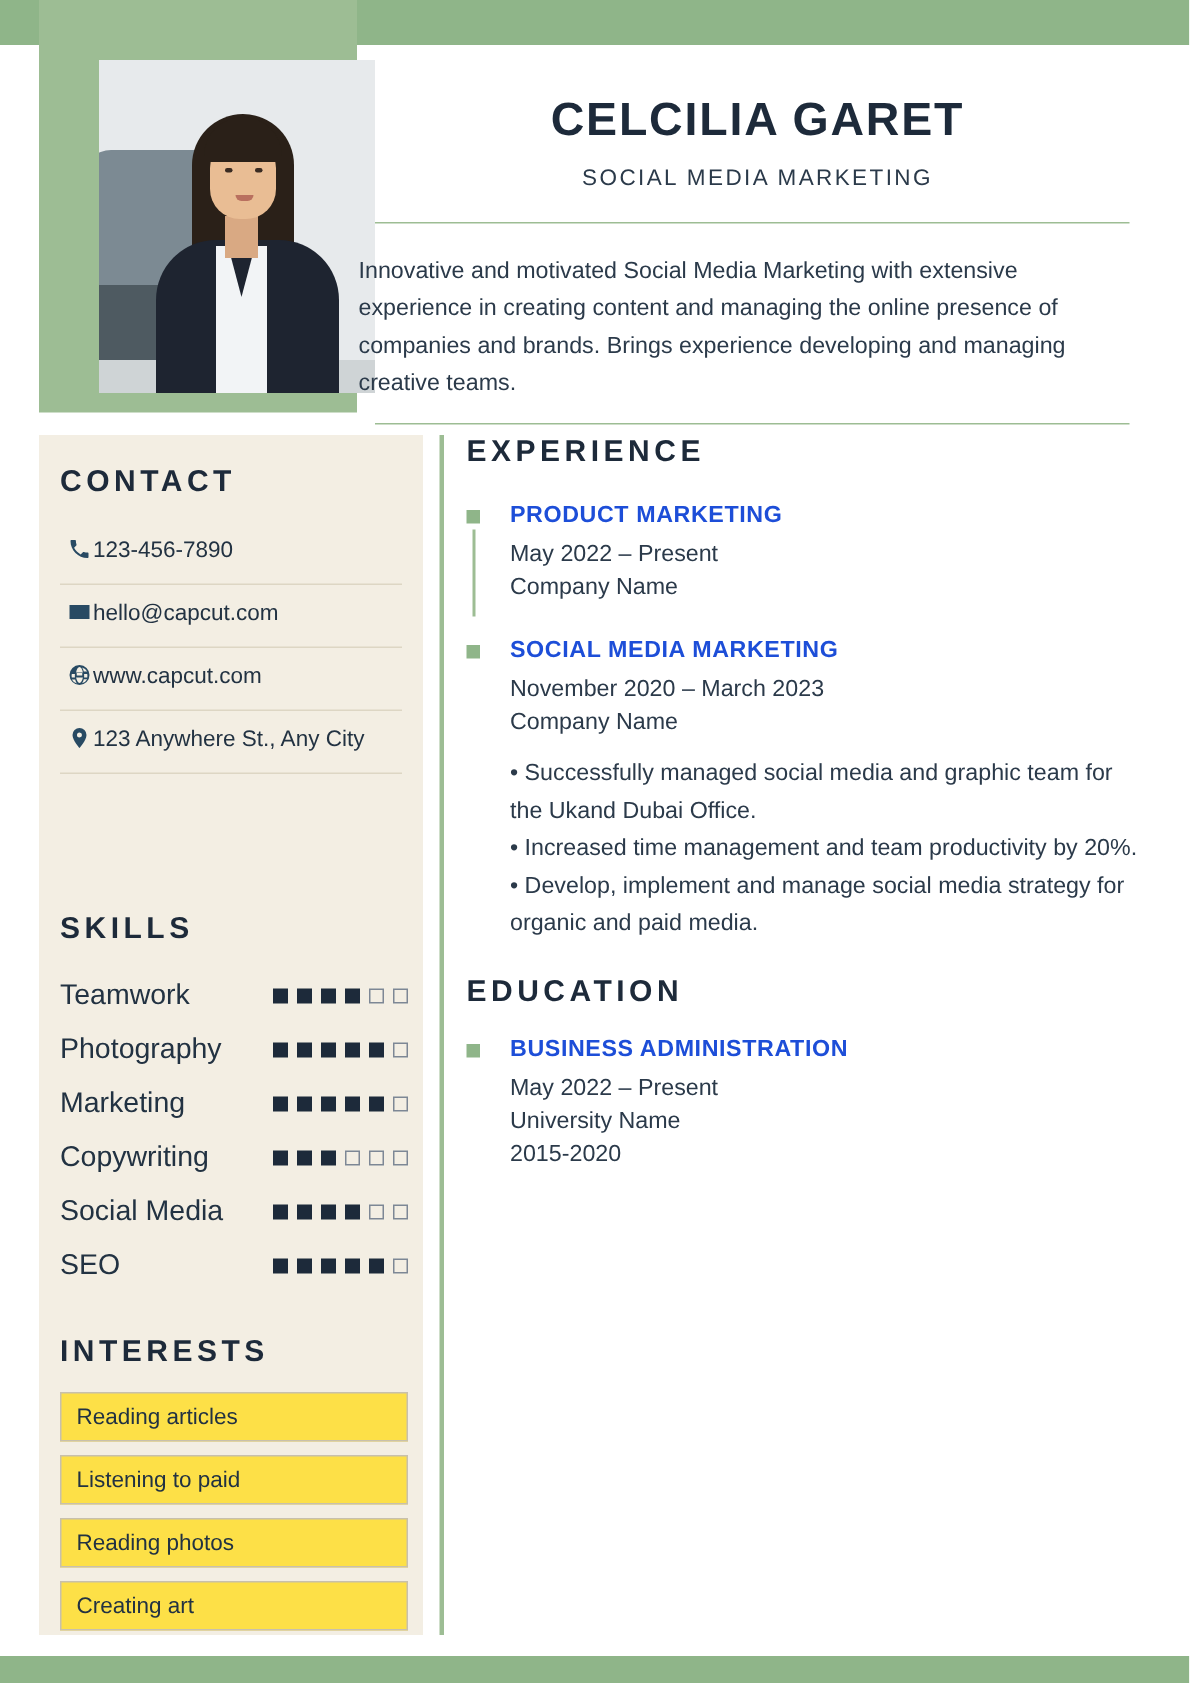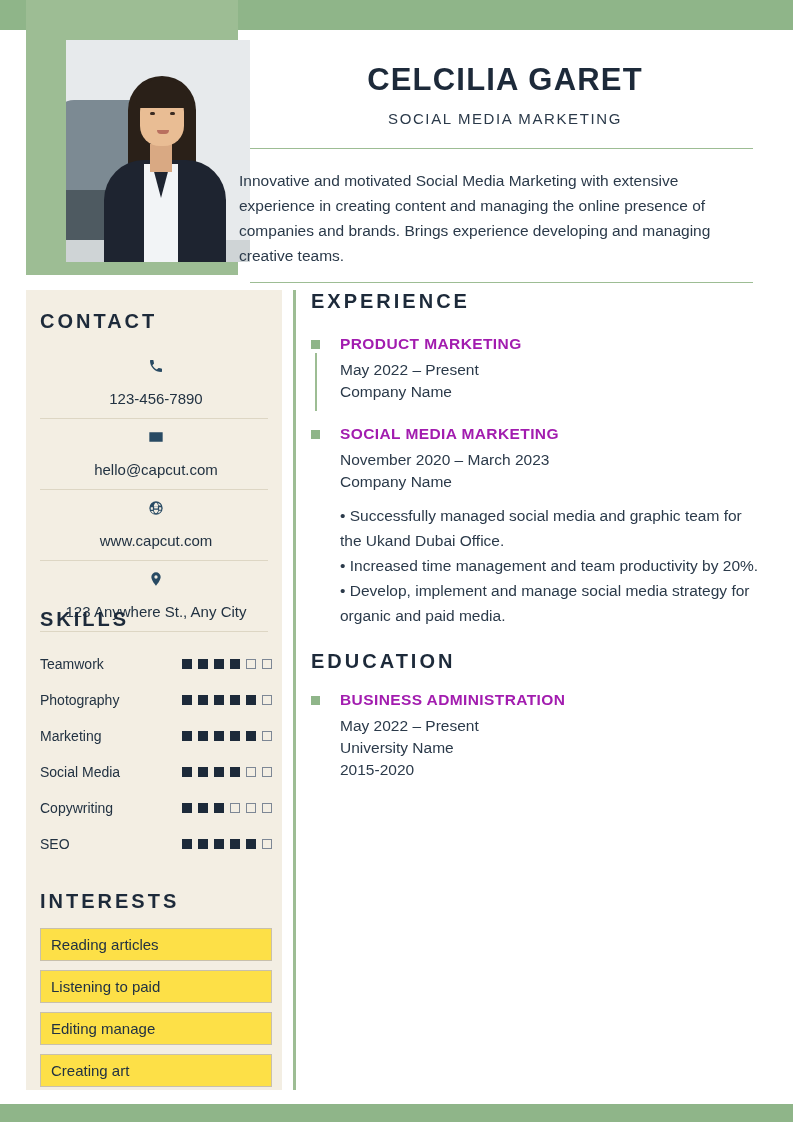--- a/index.html
+++ b/index.html
@@ -135,35 +135,34 @@
     width: 256px; height: 800px;
     background: #f3eee3;
   }
   .sec-title {
     font-size: 20px; font-weight: 700; letter-spacing: 3px; color: #1d2a3a;
   }
   .contact-title { position:absolute; top: 20px; left: 14px; }
   .contact-list { position: absolute; top: 58px; left: 14px; width: 228px; }
   .c-row {
     position: relative;
-    display: flex; align-items: center; gap: 14px;
+    display: flex; align-items: flex-start; gap: 0;
     padding: 9px 0 9px 4px;
     border-bottom: 1px solid #ddd6c4;
     min-height: 42px;
-    flex-direction: column;
   }
   .c-row:last-child { border-bottom: 1px solid #ddd6c4; }
   .c-ico { width: 18px; height: 18px; flex: 0 0 18px; color:#2b4a63; display:flex; align-items:center; justify-content:center;}
   .c-ico svg { width: 16px; height: 16px; fill: #284a63; }
   .c-text { font-size: 15px; color: #223242; line-height: 20px; }
 
   .skills-title { position: absolute; top: 318px; left: 14px; }
   .skills-list { position: absolute; top: 356px; left: 14px; width: 232px; }
   .sk-row { display: flex; align-items: center; justify-content: space-between; height: 36px; }
-  .sk-name { font-size: 14px; color: #223242; }
+  .sk-name { font-size: 19px; color: #223242; }
   .sk-dots { display: flex; gap: 6px; }
   .sq { width: 10px; height: 10px; }
   .sq.on { background: #1d2a3a; }
   .sq.off { background: transparent; border: 1px solid #7d8795; }
 
   .interests-title { position: absolute; top: 600px; left: 14px; }
   .interests-list { position: absolute; top: 638px; left: 14px; width: 232px; }
   .int-item {
     border: 1px solid #c8c0ac;
     background: #fde047;
@@ -181,21 +180,21 @@
   
   .right { position: absolute; top: 290px; left: 311px; width: 452px; }
   .exp-title { font-size: 20px; font-weight: 700; letter-spacing: 3px; color: #1d2a3a; margin-bottom: 22px; }
   .job { position: relative; padding-left: 29px; margin-bottom: 22px; }
   .job .bullet-sq {
     position: absolute; left: 0; top: 5px; width: 9px; height: 9px; background: #8fb589;
   }
   .job .vline {
     position: absolute; left: 4px; top: 18px; bottom: -8px; width: 1.5px; background: #9dbd94;
   }
-  .job-title { font-size: 15.5px; font-weight: 700; letter-spacing: .4px; color: #a21caf; margin-bottom: 6px;}
+  .job-title { font-size: 15.5px; font-weight: 700; letter-spacing: .4px; color: #1d4ed8; margin-bottom: 6px;}
   .job-meta { font-size: 15.5px; color: #2b3a4a; line-height: 22px; margin-bottom: 10px; }
   .job-bullets { font-size: 15.5px; color: #2b3a4a; line-height: 25px; }
 
   .edu-title { font-size: 20px; font-weight: 700; letter-spacing: 3px; color: #1d2a3a; margin: 8px 0 18px 0; }
   .edu { position: relative; padding-left: 29px; }
   .edu .bullet-sq { position: absolute; left: 0; top: 5px; width: 9px; height: 9px; background: #8fb589; }
 </style>
 </head>
 <body>
 
@@ -299,37 +298,37 @@
           <span class="sk-dots">
             <span class="sq on"></span>
             <span class="sq on"></span>
             <span class="sq on"></span>
             <span class="sq on"></span>
             <span class="sq on"></span>
             <span class="sq off"></span>
           </span>
         </div>
         <div class="sk-row">
+          <span class="sk-name">Copywriting</span>
+          <span class="sk-dots">
+            <span class="sq on"></span>
+            <span class="sq on"></span>
+            <span class="sq on"></span>
+            <span class="sq off"></span>
+            <span class="sq off"></span>
+            <span class="sq off"></span>
+          </span>
+        </div>
+        <div class="sk-row">
           <span class="sk-name">Social Media</span>
           <span class="sk-dots">
             <span class="sq on"></span>
             <span class="sq on"></span>
             <span class="sq on"></span>
             <span class="sq on"></span>
-            <span class="sq off"></span>
-            <span class="sq off"></span>
-          </span>
-        </div>
-        <div class="sk-row">
-          <span class="sk-name">Copywriting</span>
-          <span class="sk-dots">
-            <span class="sq on"></span>
-            <span class="sq on"></span>
-            <span class="sq on"></span>
-            <span class="sq off"></span>
             <span class="sq off"></span>
             <span class="sq off"></span>
           </span>
         </div>
         <div class="sk-row">
           <span class="sk-name">SEO</span>
           <span class="sk-dots">
             <span class="sq on"></span>
             <span class="sq on"></span>
             <span class="sq on"></span>
@@ -337,21 +336,21 @@
             <span class="sq on"></span>
             <span class="sq off"></span>
           </span>
         </div>
       </div>
 
     <div class="sec-title interests-title">INTERESTS</div>
     <div class="interests-list" id="interests-list">
         <div class="int-item">Reading articles</div>
         <div class="int-item">Listening to paid</div>
-        <div class="int-item">Editing manage</div>
+        <div class="int-item">Reading photos</div>
         <div class="int-item">Creating art</div>
       </div>
   </div>
 
   <div class="v-divider"></div>
 
   <div class="right">
     <div class="exp-title">EXPERIENCE</div>
     <div id="jobs">
         <div class="job">

